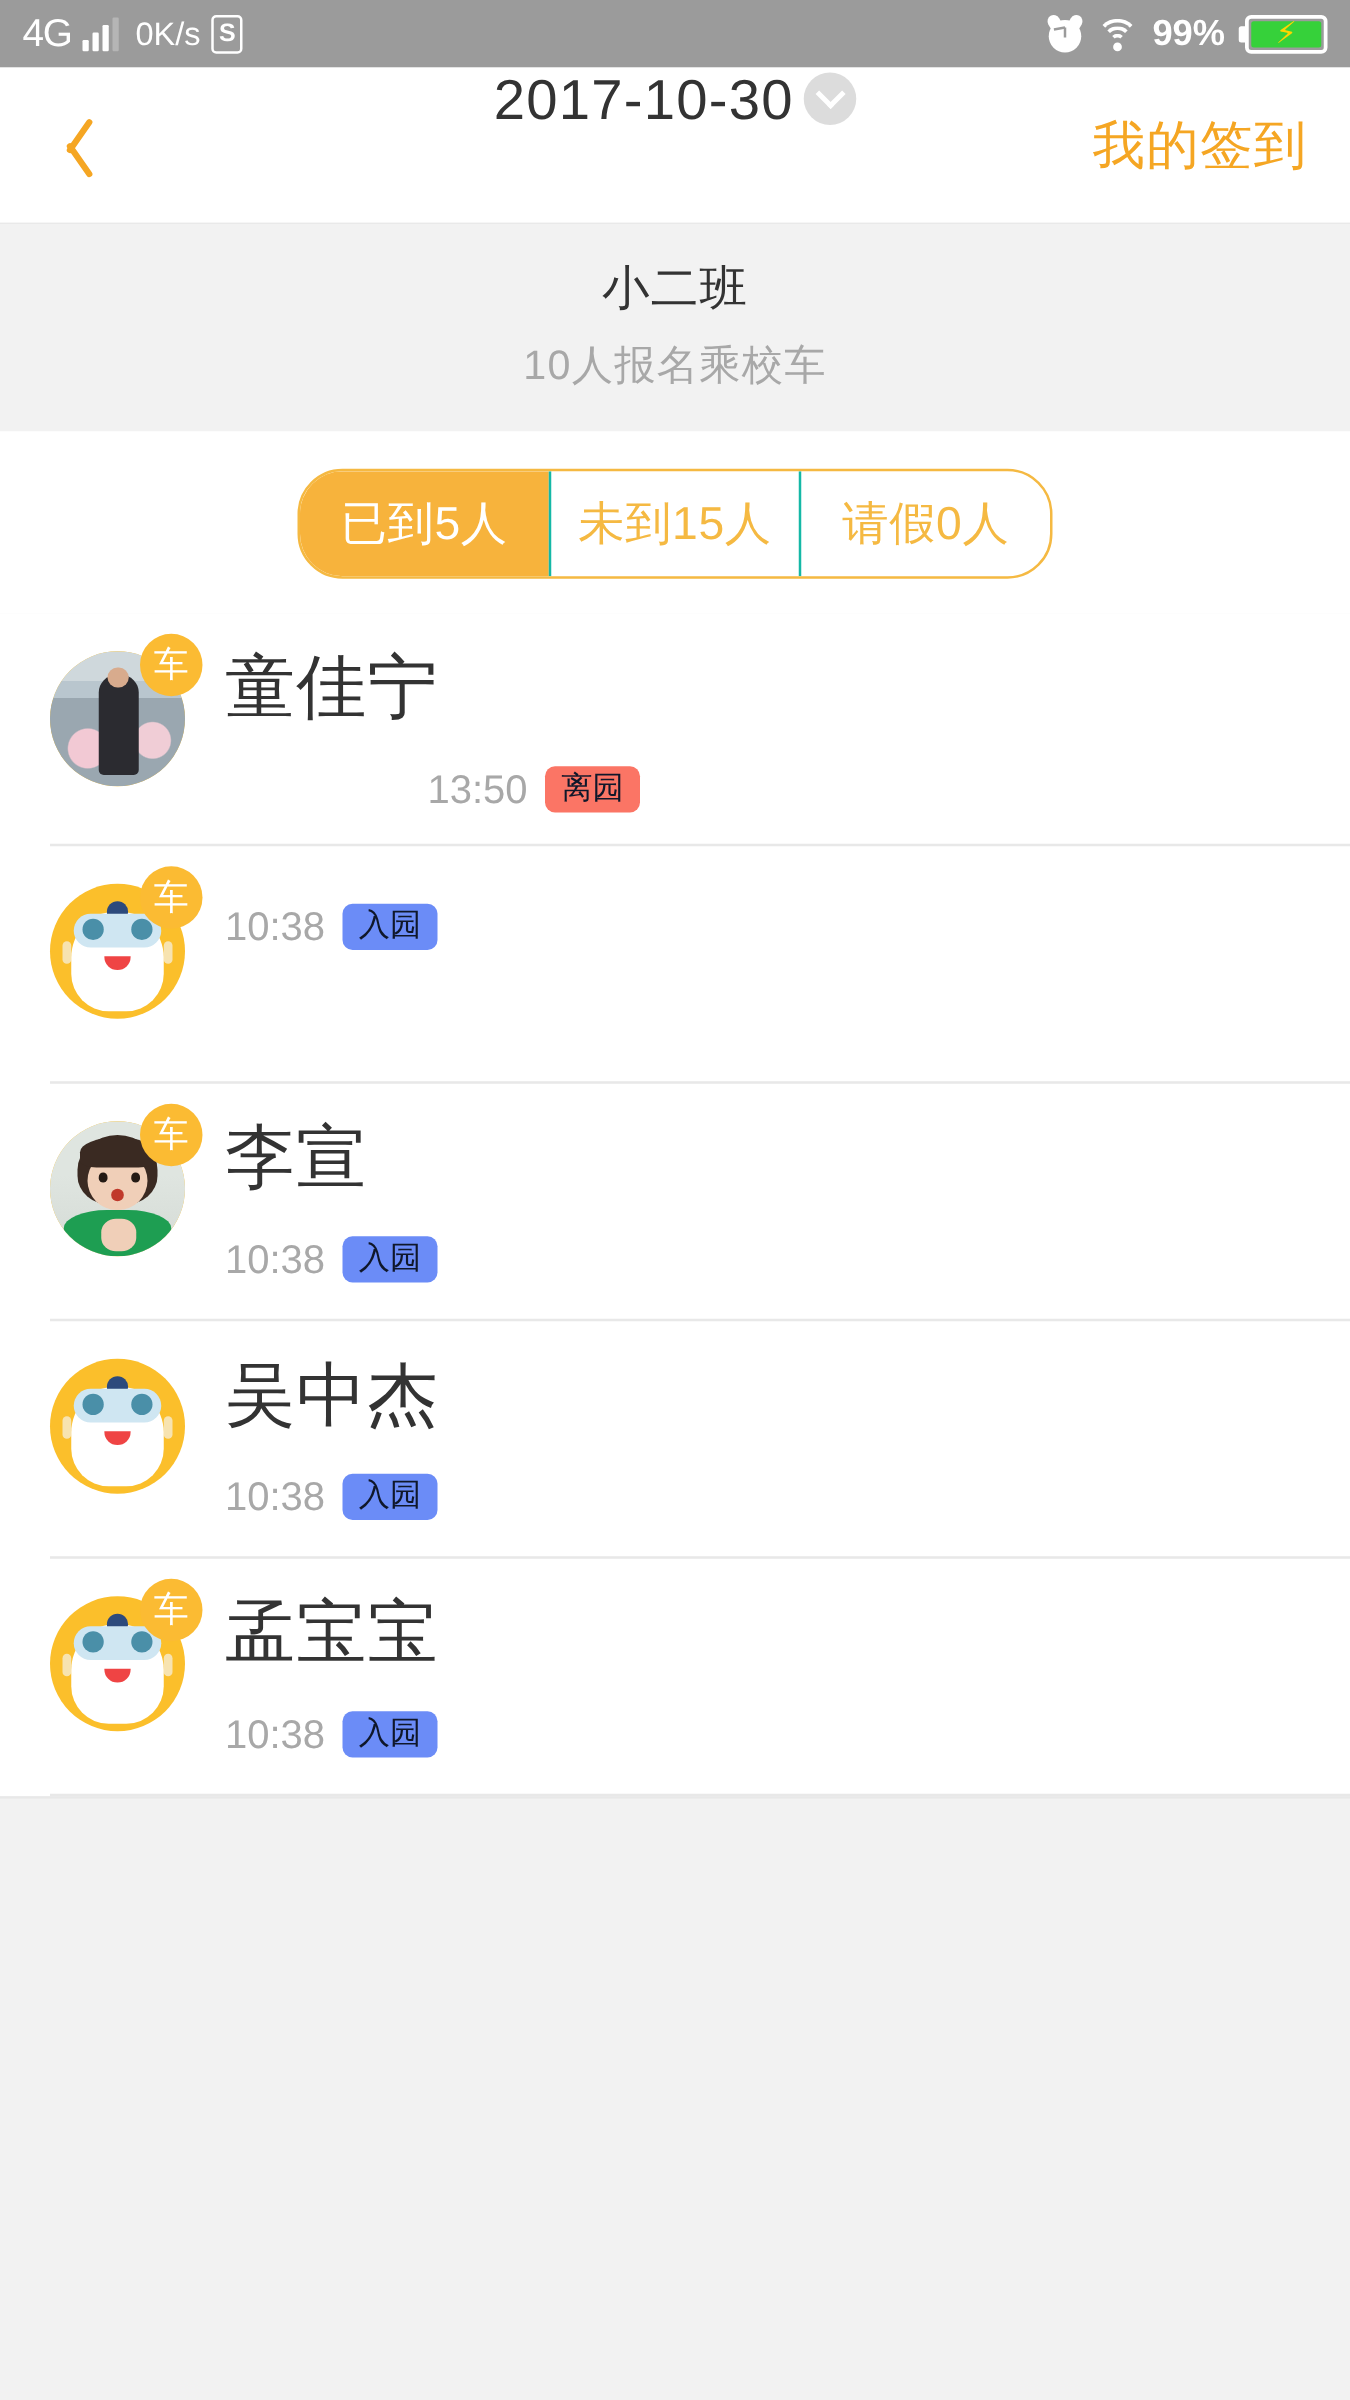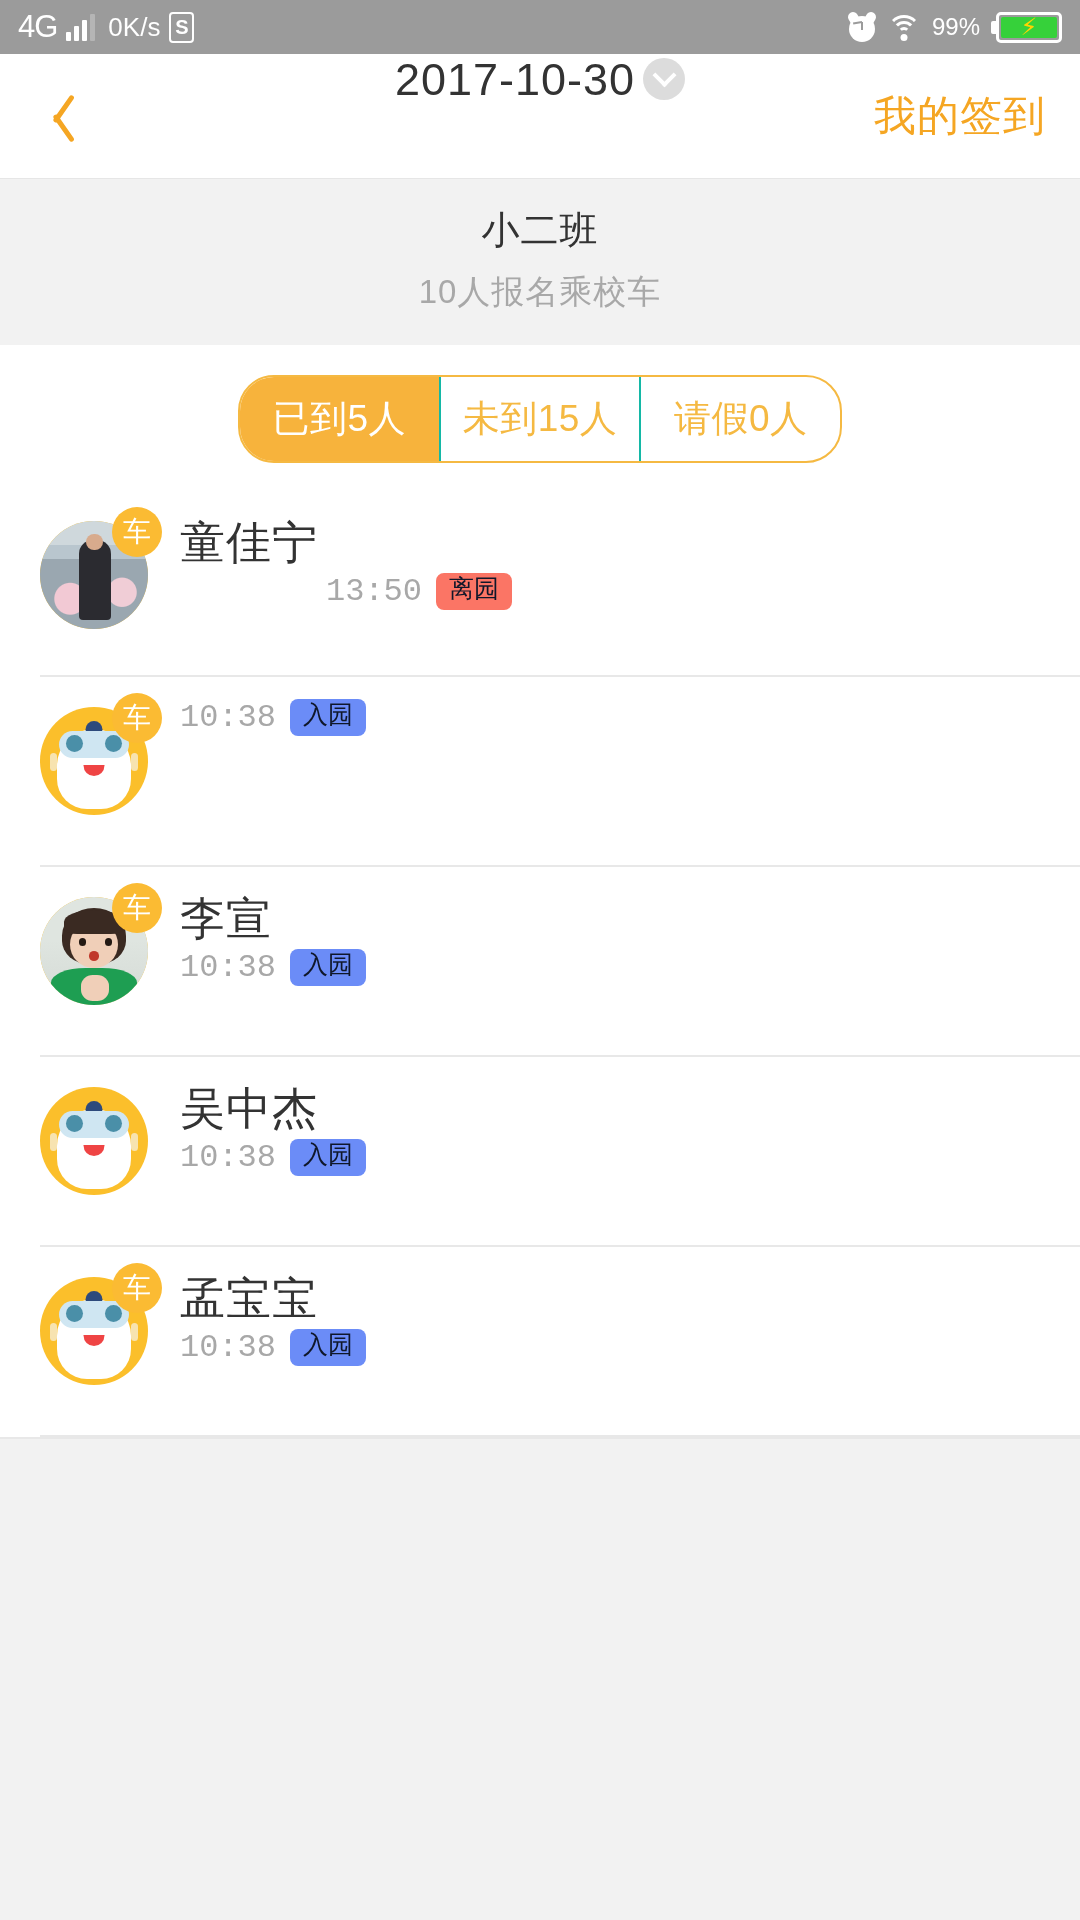--- a/index.html
+++ b/index.html
@@ -59,21 +59,21 @@
     border-radius:50%;
   }
   .wifi .a1{ width:34px; height:34px; top:2px; }
   .wifi .a2{ width:23px; height:23px; top:8px; }
   .wifi .a3{ width:12px; height:12px; top:14px; }
   .wifi .dot{
     position:absolute; left:50%; transform:translateX(-50%);
     bottom:0; width:7px; height:7px; background:#fff; border-radius:50%;
     border:none;
   }
-  .batt-pct{ font-size:24px; }
+  .batt-pct{ font-size:29px;font-weight:bold; }
   .battery{ display:flex; align-items:center; }
   .batt-nub{ width:5px; height:13px; background:#fff; border-radius:2px 0 0 2px; }
   .batt-body{
     width:66px; height:31px; border:3px solid #fff; border-radius:5px;
     padding:2px; display:flex;
   }
   .batt-fill{
     flex:1; background:#36d13a; border-radius:2px;
     display:flex; align-items:center; justify-content:center;
   }
@@ -244,22 +244,22 @@
     position:absolute; left:38%; bottom:4%; width:26%; height:24%;
     background:#f0cfb8; border-radius:42%;
   }
   .bus-badge{
     position:absolute; right:-14px; top:-14px;
     width:50px; height:50px; border-radius:50%; background:#fbbb33;
     color:#fff; font-size:28px; display:flex;
     align-items:center; justify-content:center; z-index:6;
   }
   .row-body{ margin-left:32px; padding-top:22px; flex:1; min-width:0; }
-  .child-name{ font-size:45px; color:#333; letter-spacing:1px; }
-  .meta{ display:flex; align-items:flex-end; gap:14px; margin-top:0;font-family:Liberation Mono, monospace; }
+  .child-name{ font-size:56px; color:#333; letter-spacing:1px; }
+  .meta{ display:flex; align-items:flex-end; gap:14px; margin-top:24px; }
   .meta.right{ justify-content:flex-end; padding-right:528px; }
   .time{ font-size:32px; color:#a8a8a8; }
   .badge{
     font-size:25px; color:#0f172a; padding:5px 13px 7px; border-radius:8px;
     line-height:1;
   }
   .badge.in{ background:#6b8cf7; }
   .badge.out{ background:#fb7565; }
   .list-bottom{ height:2px; background:#e8e8e8; }
   .filler{ flex:1; background:#f2f2f2; }

